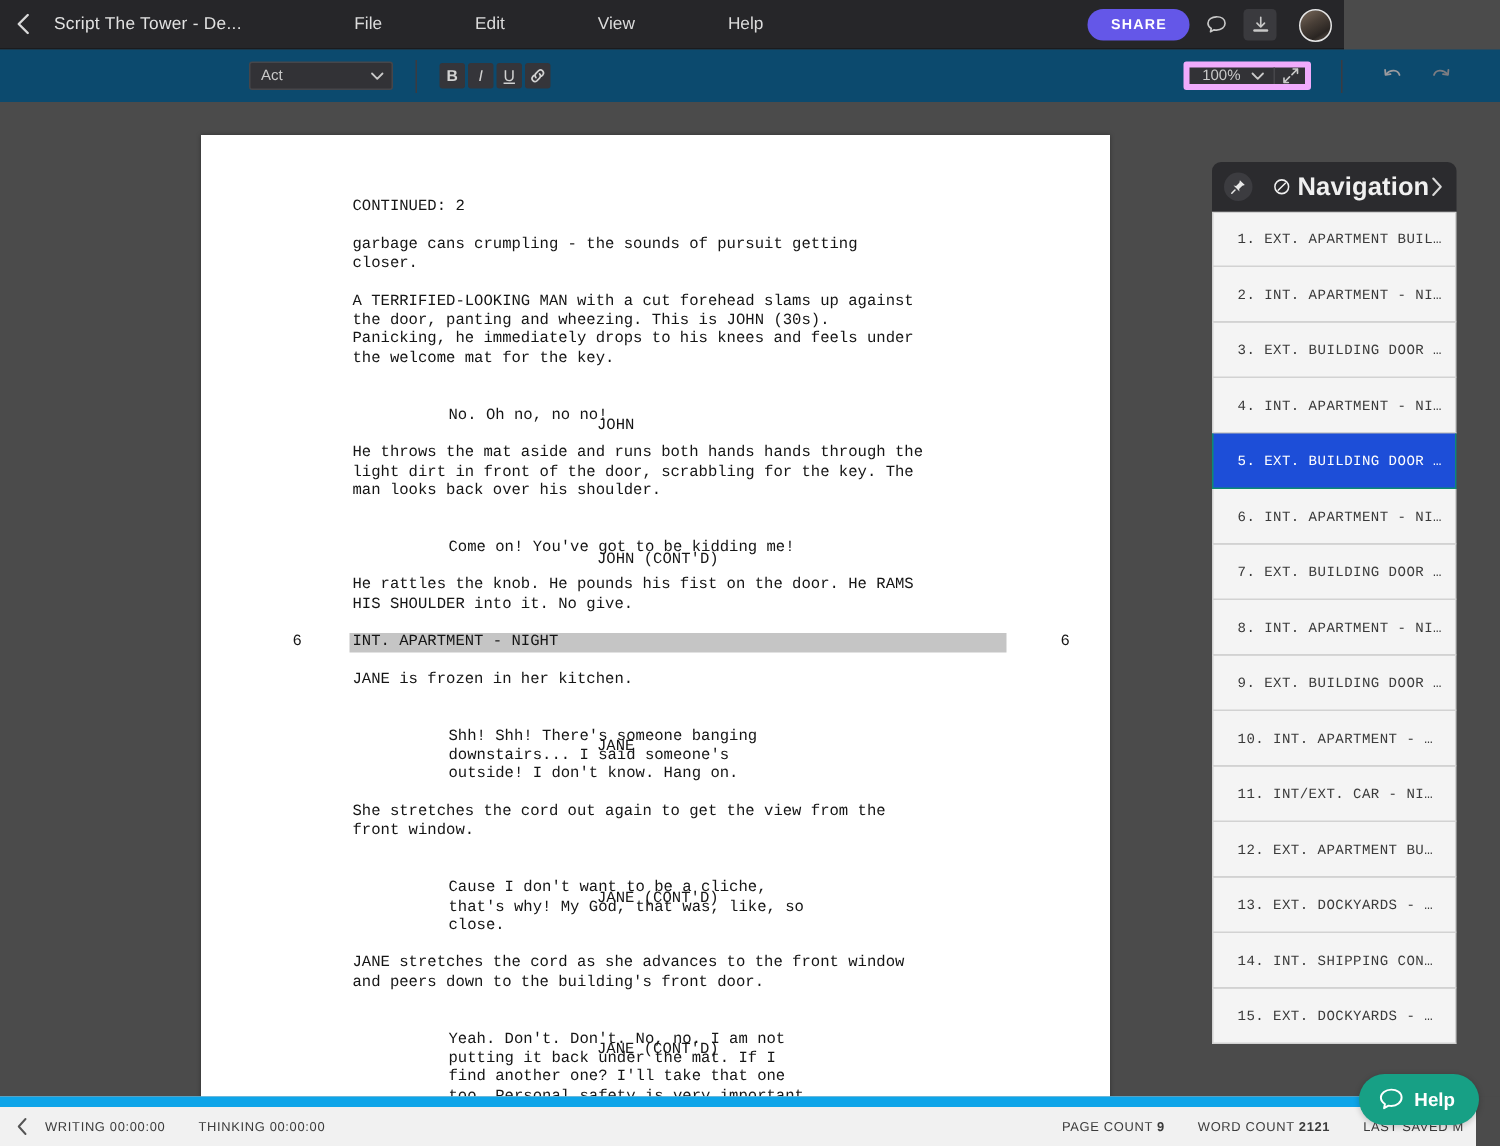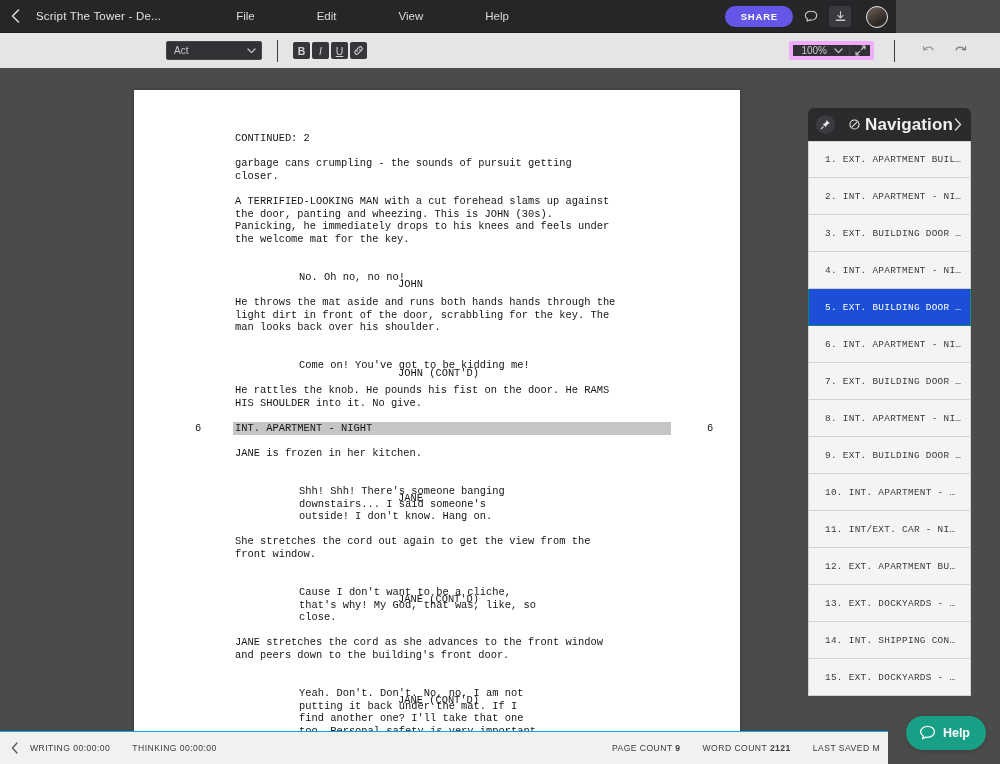--- a/index.html
+++ b/index.html
@@ -48,21 +48,21 @@
   .avatar {
     width: 22px; height: 22px; border-radius: 50%;
     border: 1.5px solid #e6e6e6; margin-left: 8px;
     background: linear-gradient(150deg,#7a6a5c 0%,#4a4038 40%,#2a2522 75%,#6d6054 100%);
     overflow: hidden; cursor: pointer;
   }
 
   
   .toolbar {
     position: absolute; top: 33px; left: 0; width: 1000px; height: 35px;
-    background: #e5e5e5; display: flex; align-items: center; text-align: center;
+    background: #0c4a6e; display: flex; align-items: center; text-align: center;
   }
   .act-select {
     position: absolute; left: 166px; width: 96px; height: 19px;
     background: #323236; border: 1px solid #46464a; border-radius: 2px;
     display: flex; align-items: center; justify-content: space-between;
     padding: 0 5px 0 7px; cursor: pointer;
   }
   .act-select .lbl { color: #c9c9c9; font-size: 10px; }
   .tb-divider {
     position: absolute; width: 1px; height: 22px; background: #3b3b40;
@@ -139,22 +139,22 @@
     font-family: "Liberation Mono", "DejaVu Sans Mono", monospace;
     font-size: 9.4px; color: #3a3a3a; letter-spacing: .3px;
     cursor: pointer; white-space: nowrap; overflow: hidden;
     border-top: none;
   }
   .nav-item:first-child { border-top: 1px solid #d2d2d2; }
   .nav-item.active { background: #1d4ed8; color: #ffffff; border-color: #0d8a73; }
 
   
   .statusbar {
-    position: absolute; bottom: 0; left: 0; width: 888px; height: 33px;
-    background: #f1f1f1; border-top: 1px solid #0ea5e9;
+    position: absolute; bottom: 0; left: 0; width: 984px; height: 33px;
+    background: #f1f1f1; border-top: 7px solid #0ea5e9;
     display: flex; align-items: center;
   }
   .sb-chevron {
     width: 30px; display: flex; align-items: center; justify-content: center;
     color: #555; cursor: pointer;
   }
   .sb-left { display: flex; align-items: center; }
   .sb-item {
     font-size: 8.6px; color: #3b3b3b; letter-spacing: .45px;
     margin-right: 22px; white-space: nowrap;

